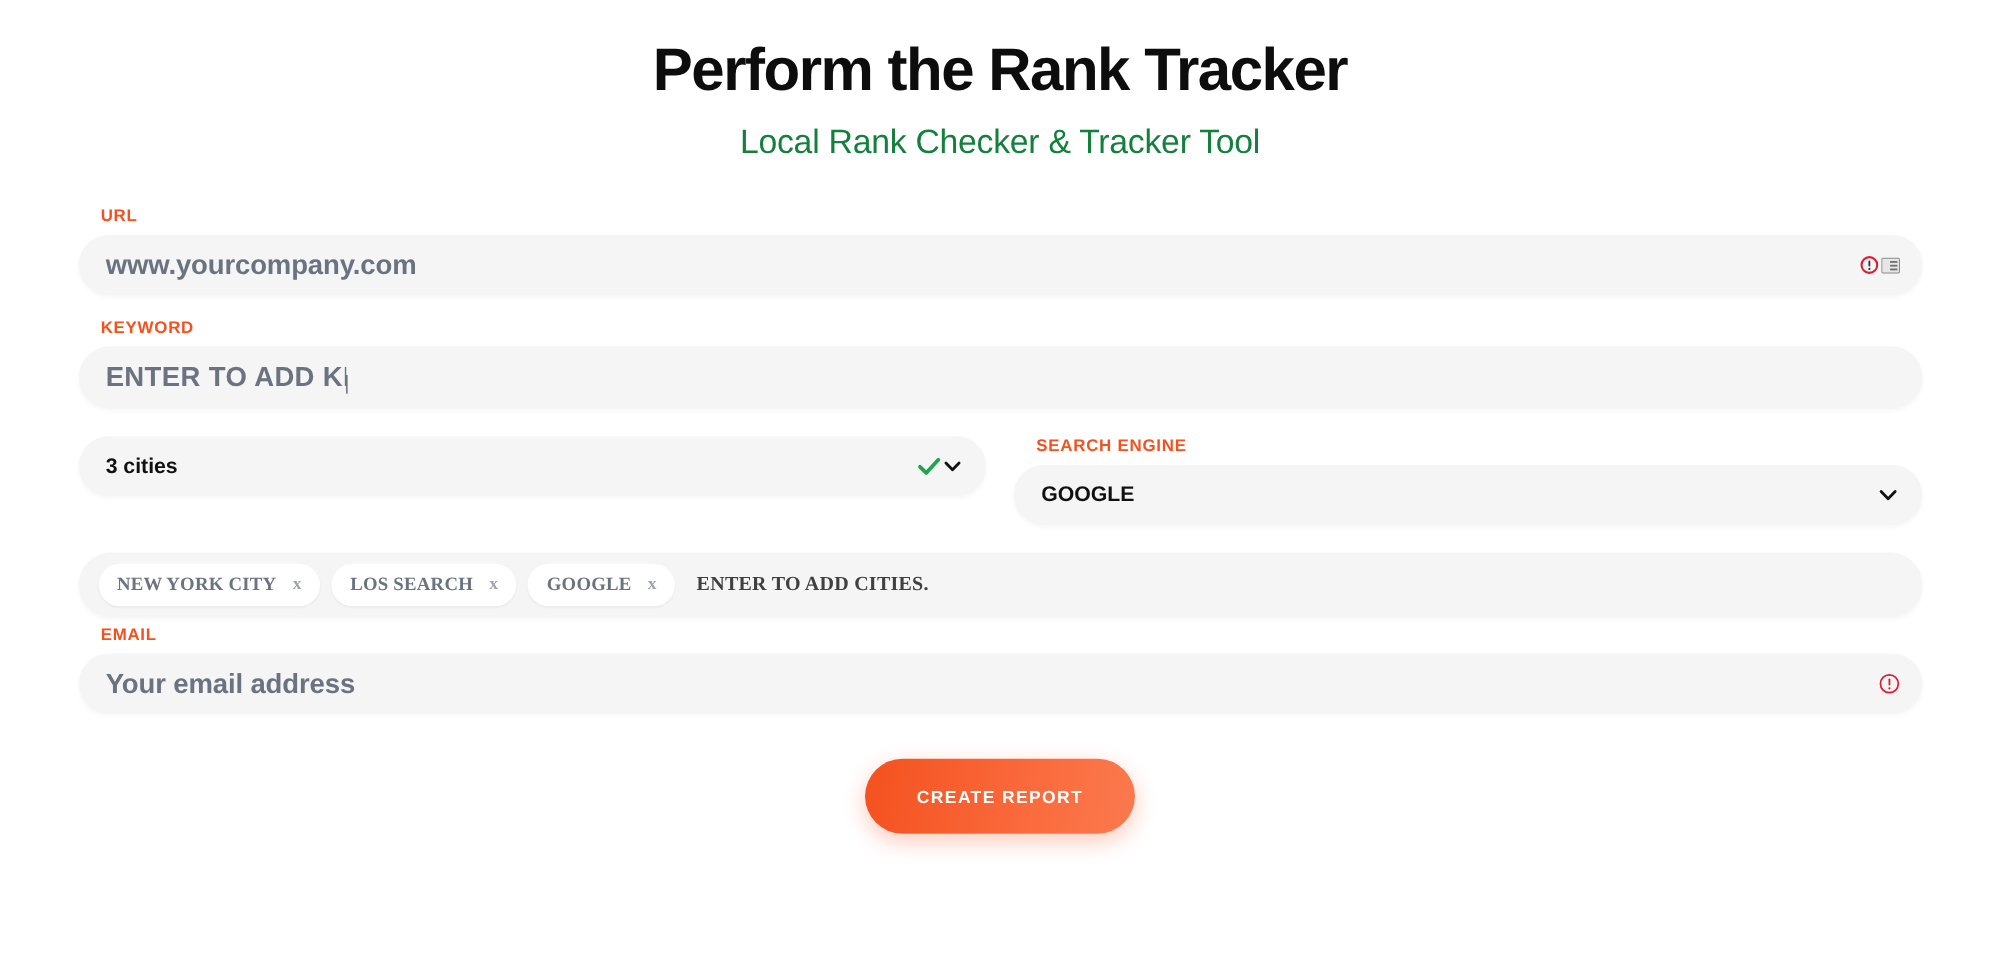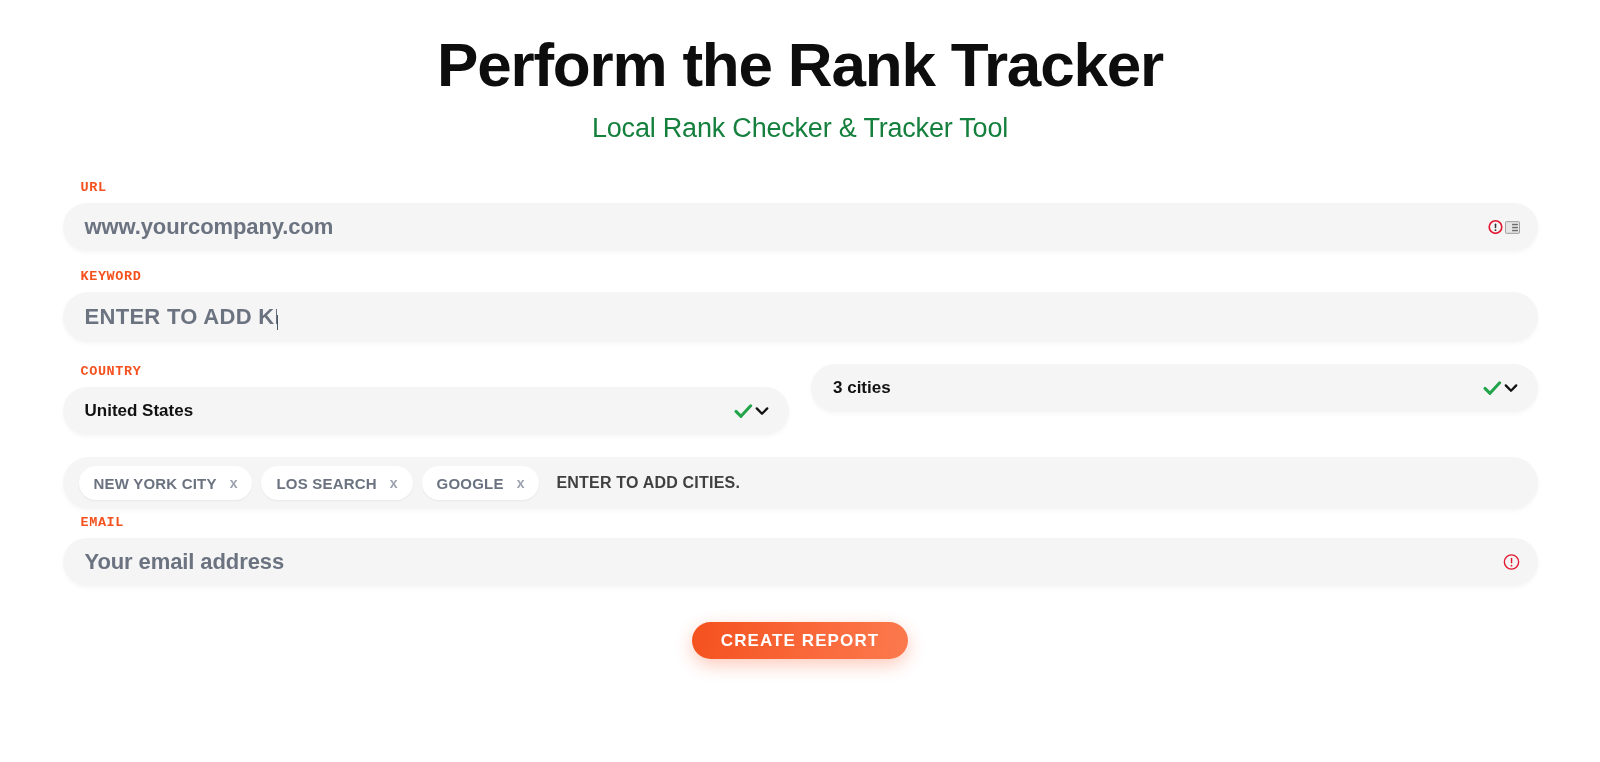--- a/index.html
+++ b/index.html
@@ -18,21 +18,21 @@
     position: relative;
     background: #ffffff;
   }
 
   
   .header {
     text-align: center;
     padding-top: 32px;
   }
   .page-title {
-    font-size: 62px;
+    font-size: 48px;
     font-weight: 800;
     letter-spacing: -1.2px;
     color: #0d0d0d;
     line-height: 1.05;
     font-family: "Liberation Sans", sans-serif;
   }
   .page-subtitle {
     font-size: 27px;
     font-weight: 400;
     color: #15803d;
@@ -49,21 +49,20 @@
 
   .field-label {
     font-size: 13.5px;
     font-weight: 700;
     color: #F4511E;
     letter-spacing: 0.6px;
     padding-left: 18px;
     margin-bottom: 8px;
     text-transform: uppercase;
     display: block;
-    font-family: Liberation Mono, monospace;
   }
 
   .pill {
     position: relative;
     background: #f5f5f5;
     border-radius: 40px;
     height: 48px;
     display: flex;
     align-items: center;
     padding: 0 22px;
@@ -142,20 +141,21 @@
   .tags-pill {
     margin-top: 22px;
     background: #f5f5f5;
     border-radius: 40px;
     min-height: 52px;
     display: flex;
     align-items: center;
     padding: 0 16px;
     gap: 9px;
     box-shadow: 0 2px 4px rgba(0,0,0,0.035);
+    font-family: Liberation Serif, serif;
   }
   .tag {
     background: #ffffff;
     border-radius: 30px;
     height: 34px;
     display: flex;
     align-items: center;
     gap: 13px;
     padding: 0 15px;
     box-shadow: 0 1px 2px rgba(0,0,0,0.06);
@@ -191,22 +191,22 @@
     display: flex;
     justify-content: center;
     margin-top: 36px;
   }
   .create-btn {
     background: linear-gradient(100deg, #F4511E 0%, #FA6A3C 60%, #FB7A4E 100%);
     color: #ffffff;
     border: none;
     border-radius: 40px;
     width: 216px;
-    height: 37px;
-    font-size: 17px;
+    height: 60px;
+    font-size: 14px;
     font-weight: 800;
     letter-spacing: 1.1px;
     font-family: "Liberation Sans", sans-serif;
     cursor: pointer;
     box-shadow: 0 6px 18px rgba(244,81,30,0.30);
   }
 
   .icon-wrap { display: inline-flex; align-items: center; }
 </style>
 </head>
@@ -248,57 +248,52 @@
     <div style="margin-top:18px;">
       <label class="field-label">KEYWORD</label>
       <div class="pill" style="height:50px;">
         <span class="pill-text" style="letter-spacing:0.3px;overflow:hidden;white-space:nowrap;max-width:192px;display:inline-block;">ENTER TO ADD KEYWORD</span>
         <span class="caret"></span>
       </div>
     </div>
 
     <div class="row-3">
 
-      <div class="col">
-        <label class="field-label">COUNTRY</label>
-        <div class="select-pill">
-          <span class="select-value">United States</span>
-          <span class="select-adorn">
-            <span class="icon-wrap">
-              <svg class="check-svg" width="20" height="16" viewBox="0 0 22 18">
-                <path d="M2 9.5 L7.6 15 L18.5 3.2" fill="none" stroke="#22A44B" stroke-width="3.4" stroke-linecap="round" stroke-linejoin="round"></path>
-              </svg>
-            </span>
-            <span class="icon-wrap">
-              <svg class="chev-svg" width="14" height="12" viewBox="0 0 16 12">
-                <path d="M2 3 L8 9.2 L14 3" fill="none" stroke="#111111" stroke-width="2.6" stroke-linecap="round" stroke-linejoin="round"></path>
-              </svg>
-            </span>
-          </span>
-        </div>
-      </div>
 
       <div class="col">
         <div class="select-pill">
           <span class="select-value">3 cities</span>
           <span class="select-adorn">
             <span class="icon-wrap">
               <svg class="check-svg" width="20" height="16" viewBox="0 0 22 18">
                 <path d="M2 9.5 L7.6 15 L18.5 3.2" fill="none" stroke="#22A44B" stroke-width="3.4" stroke-linecap="round" stroke-linejoin="round"></path>
               </svg>
             </span>
             <span class="icon-wrap">
               <svg class="chev-svg" width="14" height="12" viewBox="0 0 16 12">
                 <path d="M2 3 L8 9.2 L14 3" fill="none" stroke="#111111" stroke-width="2.6" stroke-linecap="round" stroke-linejoin="round"></path>
               </svg>
             </span>
           </span>
         </div>
       </div>
 
+      <div class="col">
+        <label class="field-label">SEARCH ENGINE</label>
+        <div class="select-pill">
+          <span class="select-value">GOOGLE</span>
+          <span class="select-adorn">
+            <span class="icon-wrap">
+              <svg class="chev-svg" width="15" height="12" viewBox="0 0 16 12">
+                <path d="M2 3 L8 9.2 L14 3" fill="none" stroke="#111111" stroke-width="2.4" stroke-linecap="round" stroke-linejoin="round"></path>
+              </svg>
+            </span>
+          </span>
+        </div>
+      </div>
 
     </div>
 
     <div class="tags-pill">
       <div class="tag">
         <span class="tag-label">NEW YORK CITY</span>
         <span class="tag-x">x</span>
       </div>
       <div class="tag">
         <span class="tag-label">LOS SEARCH</span>

